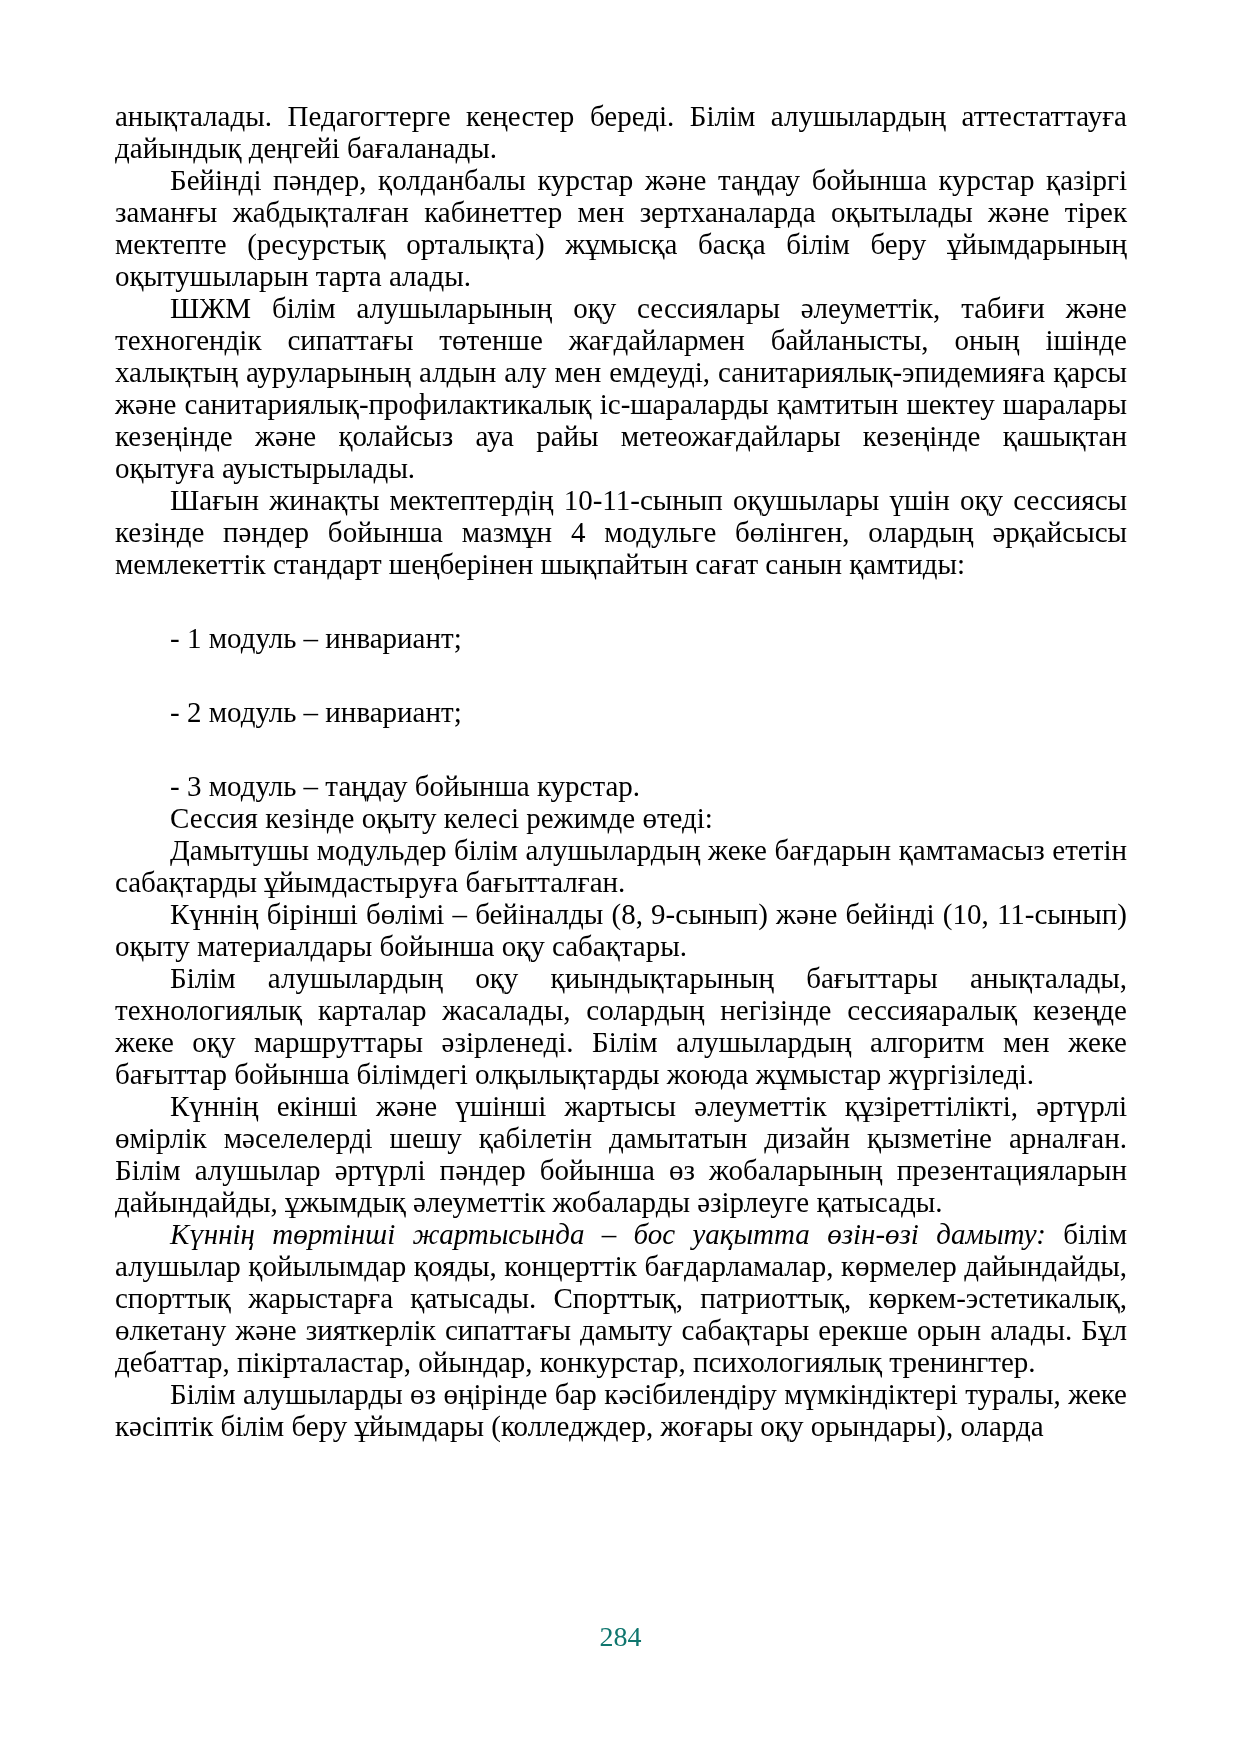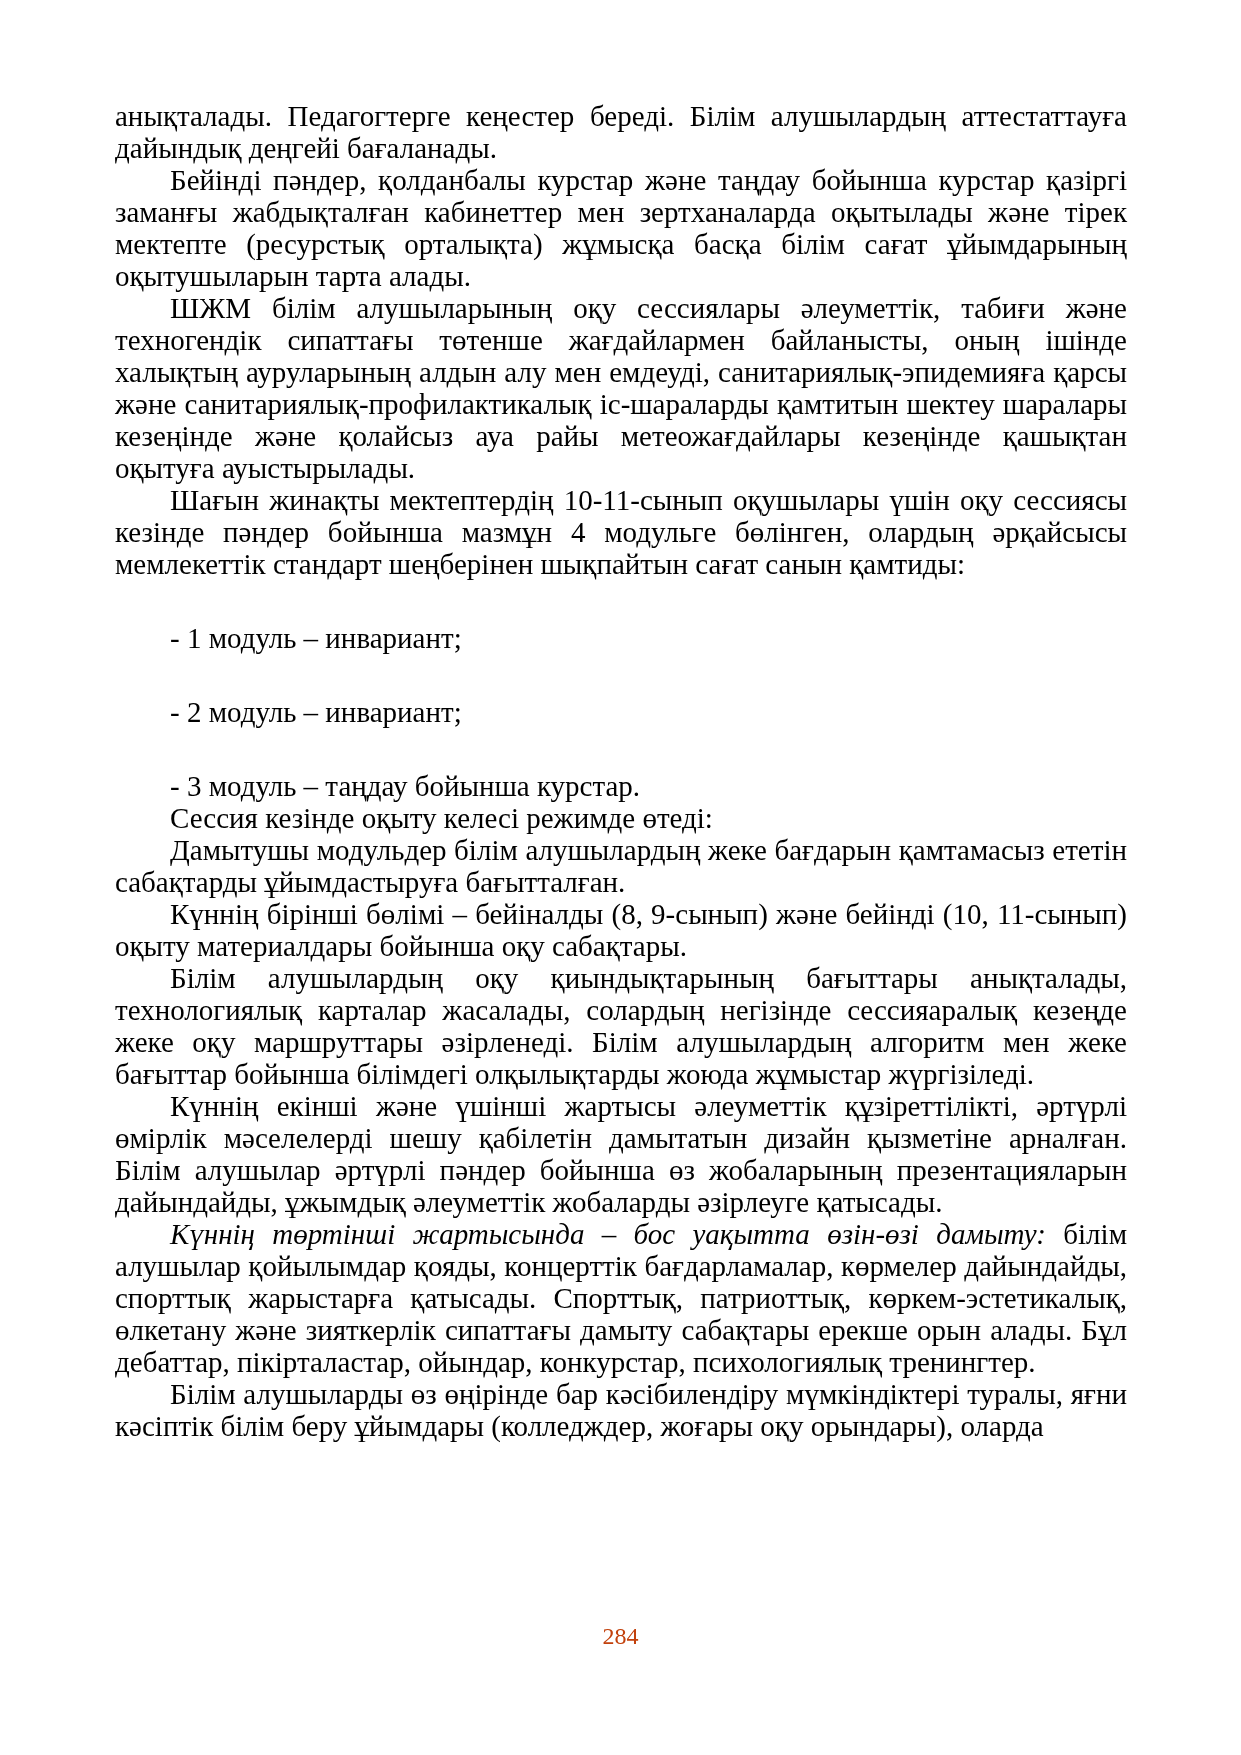--- a/index.html
+++ b/index.html
@@ -38,39 +38,39 @@
   }
   .italic {
     font-style: italic;
   }
   .page-number {
     position: absolute;
     left: 0;
     right: 0;
     top: 1620px;
     text-align: center;
-    font-size: 24px;
+    font-size: 28px;
     line-height: 33px;
-    color: #c2410c;
+    color: #0f766e;
   }
 </style>
 </head>
 <body>
 
 <div class="page">
   <main class="text-block" id="paragraphs">
       <p class=""><span>анықталады. Педагогтерге кеңестер береді. Білім алушылардың аттестаттауға дайындық деңгейі бағаланады.</span></p>
-      <p class="indent "><span>Бейінді пәндер, қолданбалы курстар және таңдау бойынша курстар қазіргі заманғы жабдықталған кабинеттер мен зертханаларда оқытылады және тірек мектепте (ресурстық орталықта) жұмысқа басқа білім сағат ұйымдарының оқытушыларын тарта алады.</span></p>
+      <p class="indent "><span>Бейінді пәндер, қолданбалы курстар және таңдау бойынша курстар қазіргі заманғы жабдықталған кабинеттер мен зертханаларда оқытылады және тірек мектепте (ресурстық орталықта) жұмысқа басқа білім беру ұйымдарының оқытушыларын тарта алады.</span></p>
       <p class="indent "><span>ШЖМ білім алушыларының оқу сессиялары әлеуметтік, табиғи және техногендік сипаттағы төтенше жағдайлармен байланысты, оның ішінде халықтың ауруларының алдын алу мен емдеуді, санитариялық-эпидемияға қарсы және санитариялық-профилактикалық іс-шараларды қамтитын шектеу шаралары кезеңінде және қолайсыз ауа райы метеожағдайлары кезеңінде қашықтан оқытуға ауыстырылады.</span></p>
       <p class="indent "><span>Шағын жинақты мектептердің 10-11-сынып оқушылары үшін оқу сессиясы кезінде пәндер бойынша мазмұн 4 модульге бөлінген, олардың әрқайсысы мемлекеттік стандарт шеңберінен шықпайтын сағат санын қамтиды:</span></p>
       <p class="indent left"><span>- 1 модуль – инвариант;</span></p>
       <p class="indent left"><span>- 2 модуль – инвариант;</span></p>
       <p class="indent left"><span>- 3 модуль – таңдау бойынша курстар.</span></p>
       <p class="indent "><span>Сессия кезінде оқыту келесі режимде өтеді:</span></p>
       <p class="indent "><span>Дамытушы модульдер білім алушылардың жеке бағдарын қамтамасыз ететін сабақтарды ұйымдастыруға бағытталған.</span></p>
       <p class="indent "><span>Күннің бірінші бөлімі – бейіналды (8, 9-сынып) және бейінді (10, 11-сынып) оқыту материалдары бойынша оқу сабақтары.</span></p>
       <p class="indent "><span>Білім алушылардың оқу қиындықтарының бағыттары анықталады, технологиялық карталар жасалады, солардың негізінде сессияаралық кезеңде жеке оқу маршруттары әзірленеді. Білім алушылардың алгоритм мен жеке бағыттар бойынша білімдегі олқылықтарды жоюда жұмыстар жүргізіледі.</span></p>
       <p class="indent "><span>Күннің екінші және үшінші жартысы әлеуметтік құзіреттілікті, әртүрлі өмірлік мәселелерді шешу қабілетін дамытатын дизайн қызметіне арналған. Білім алушылар әртүрлі пәндер бойынша өз жобаларының презентацияларын дайындайды, ұжымдық әлеуметтік жобаларды әзірлеуге қатысады.</span></p>
       <p class="indent "><span class="italic">Күннің төртінші жартысында – бос уақытта өзін-өзі дамыту:</span><span> білім алушылар қойылымдар қояды, концерттік бағдарламалар, көрмелер дайындайды, спорттық жарыстарға қатысады. Спорттық, патриоттық, көркем-эстетикалық, өлкетану және зияткерлік сипаттағы дамыту сабақтары ерекше орын алады. Бұл дебаттар, пікірталастар, ойындар, конкурстар, психологиялық тренингтер.</span></p>
-      <p class="indent "><span>Білім алушыларды өз өңірінде бар кәсібилендіру мүмкіндіктері туралы, яғни кәсіптік білім беру ұйымдары (колледждер, жоғары оқу орындары), оларда</span></p>
+      <p class="indent "><span>Білім алушыларды өз өңірінде бар кәсібилендіру мүмкіндіктері туралы, жеке кәсіптік білім беру ұйымдары (колледждер, жоғары оқу орындары), оларда</span></p>
     </main>
   <footer class="page-number">284</footer>
 </div>
 
 </body></html>

